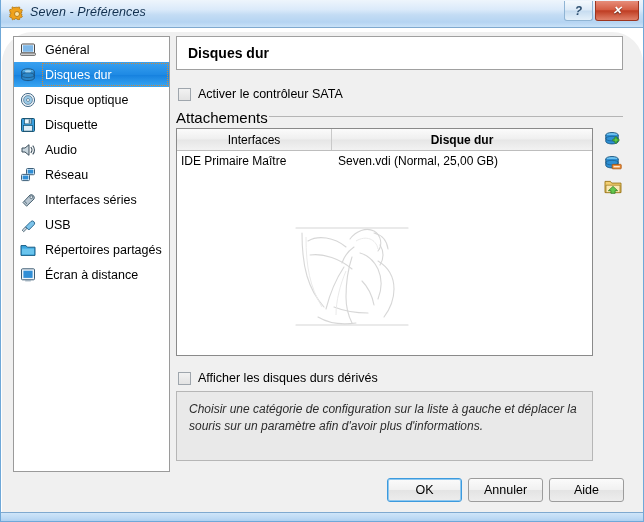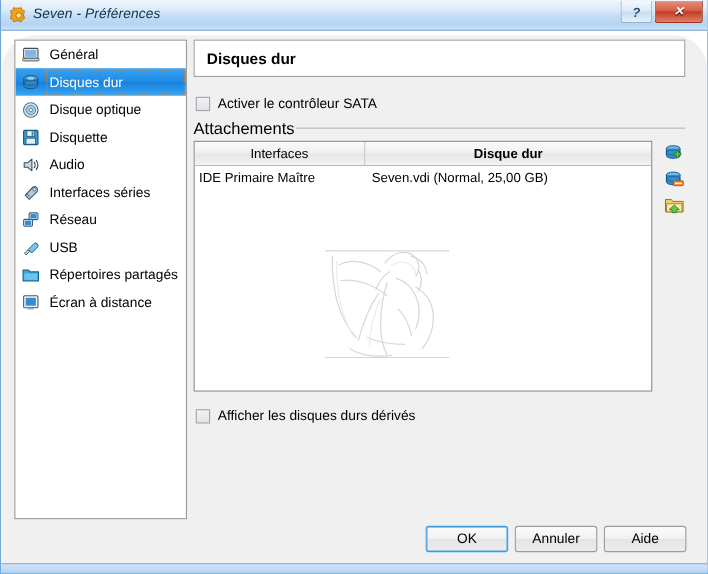--- a/index.html
+++ b/index.html
@@ -407,38 +407,38 @@
             <path d="M11.8 6.2a4 4 0 0 1 0 5.6" fill="none" stroke="#3c4f5c" stroke-width="1.2"></path>
             <path d="M13.7 4.6a6.4 6.4 0 0 1 0 8.8" fill="none" stroke="#3c4f5c" stroke-width="1.1"></path>
           </svg>
         </span>
         <span class="lbl">Audio</span>
       </div>
 
       <div class="side-item">
         <span class="ico">
           <svg width="18" height="18" viewBox="0 0 18 18">
-            <path d="M4 11.5L11 4a3 3 0 0 1 4 4l-7.4 7.2z" fill="#b9c7d2" stroke="#47606f" stroke-width="1" stroke-linejoin="round"></path>
-            <path d="M5.4 10.1l2.6 2.6" stroke="#47606f" stroke-width=".9"></path>
-            <circle cx="12.3" cy="6.2" r="1.4" fill="#e7eef4" stroke="#47606f" stroke-width=".8"></circle>
-          </svg>
-        </span>
-        <span class="lbl">Interfaces séries</span>
-      </div>
-
-      <div class="side-item">
-        <span class="ico">
-          <svg width="18" height="18" viewBox="0 0 18 18">
             <rect x="7.5" y="2.5" width="8" height="6.2" rx="1" fill="#ffffff" stroke="#3c5f7a" stroke-width="1"></rect>
             <rect x="8.6" y="3.6" width="5.8" height="4" fill="#2f8ed6"></rect>
             <rect x="2.5" y="8.4" width="8" height="6.2" rx="1" fill="#ffffff" stroke="#3c5f7a" stroke-width="1"></rect>
             <rect x="3.6" y="9.5" width="5.8" height="4" fill="#2f8ed6"></rect>
           </svg>
         </span>
         <span class="lbl">Réseau</span>
+      </div>
+
+      <div class="side-item">
+        <span class="ico">
+          <svg width="18" height="18" viewBox="0 0 18 18">
+            <path d="M4 11.5L11 4a3 3 0 0 1 4 4l-7.4 7.2z" fill="#b9c7d2" stroke="#47606f" stroke-width="1" stroke-linejoin="round"></path>
+            <path d="M5.4 10.1l2.6 2.6" stroke="#47606f" stroke-width=".9"></path>
+            <circle cx="12.3" cy="6.2" r="1.4" fill="#e7eef4" stroke="#47606f" stroke-width=".8"></circle>
+          </svg>
+        </span>
+        <span class="lbl">Interfaces séries</span>
       </div>
 
       <div class="side-item">
         <span class="ico">
           <svg width="18" height="18" viewBox="0 0 18 18">
             <path d="M3.2 14.2l3.2-3.2 1.5 1.5-3.2 3.2z" fill="#cfd9e2" stroke="#46606f" stroke-width=".9" stroke-linejoin="round"></path>
             <path d="M6.6 10.8L12 5.4a2.3 2.3 0 0 1 3.2 3.2l-5.4 5.4z" fill="#7cc3ea" stroke="#1f5d86" stroke-width=".9" stroke-linejoin="round"></path>
           </svg>
         </span>
         <span class="lbl">USB</span>
@@ -549,20 +549,23 @@
             <path d="M10 9.4l4.6 4.3h-2.5v2.6h-4.2v-2.6H5.4z" fill="#64c84e" stroke="#2d7c20" stroke-width=".8" stroke-linejoin="round"></path>
           </svg>
         </div>
       </div>
 
       <div class="cbrow" id="cb-derived">
         <span class="cbox"></span>
         <span class="cbl">Afficher les disques durs dérivés</span>
       </div>
 
+      <div id="infobox">
+        <div id="infotext">Choisir une catégorie de configuration sur la liste à gauche et déplacer la souris sur un paramètre afin d'avoir plus d'informations.</div>
+      </div>
 
     </div>
 
     <div id="buttons">
       <div class="btn" id="btn-ok">OK</div>
       <div class="btn" id="btn-cancel">Annuler</div>
       <div class="btn" id="btn-aide">Aide</div>
     </div>
 
   </div>

